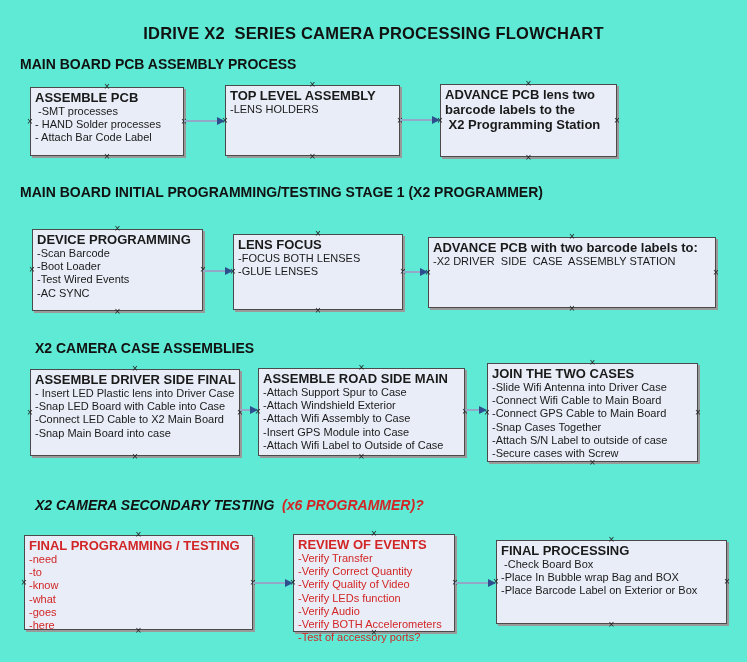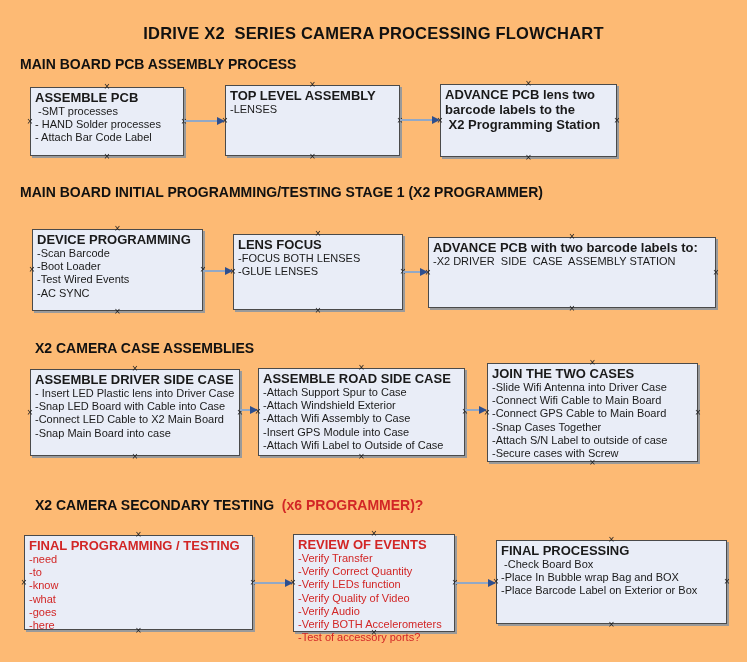--- a/index.html
+++ b/index.html
@@ -1,17 +1,17 @@
 <!DOCTYPE html>
 <html><head>
 <meta charset="utf-8">
 <style>
   html,body{margin:0;padding:0;background:#fff;}
   #flowchart{
-    position:relative;width:747px;height:662px;background:#fdba74;
+    position:relative;width:747px;height:662px;background:#5eead4;
     font-family:"Liberation Sans","DejaVu Sans",sans-serif;overflow:hidden;
   }
   .page-title{
     position:absolute;left:0;top:24px;width:100%;text-align:center;
     font-weight:bold;font-size:16.5px;color:#111;letter-spacing:.2px;white-space:pre;
   }
   .section-header{
     position:absolute;font-weight:bold;font-size:14px;color:#111;white-space:pre;
   }
   .section-header .suffix{color:var(--red,#d22626);}
@@ -52,21 +52,21 @@
         <div class="node-line"> -SMT processes</div>
         <div class="node-line">- HAND Solder processes</div>
         <div class="node-line">- Attach Bar Code Label</div>
         <span class="handle handle-top">×</span>
         <span class="handle handle-bottom">×</span>
         <span class="handle handle-left">×</span>
         <span class="handle handle-right">×</span>
       </div>
       <div class="node" style="left: 225px; top: 85px; width: 175px; height: 71px;">
         <div class="node-title">TOP LEVEL ASSEMBLY</div>
-        <div class="node-line">-LENSES</div>
+        <div class="node-line">-LENS HOLDERS</div>
         <span class="handle handle-top">×</span>
         <span class="handle handle-bottom">×</span>
         <span class="handle handle-left">×</span>
         <span class="handle handle-right">×</span>
       </div>
       <div class="node" style="left: 440px; top: 84px; width: 177px; height: 73px;">
         <div class="node-title">ADVANCE PCB lens two</div>
         <div class="node-title">barcode labels to the</div>
         <div class="node-title"> X2 Programming Station</div>
         <span class="handle handle-top">×</span>
@@ -106,32 +106,32 @@
         <span class="handle handle-bottom">×</span>
         <span class="handle handle-left">×</span>
         <span class="handle handle-right">×</span>
       </div>
       <div class="arrow-line" style="left: 203px; top: 270px; width: 24px;"></div>
       <div class="arrow-head" style="left: 225px; top: 267px;"></div>
       <div class="arrow-line" style="left: 403px; top: 271px; width: 19px;"></div>
       <div class="arrow-head" style="left: 420px; top: 268px;"></div>
       <div class="section-header" style="left: 35px; top: 340px;"><span>X2 CAMERA CASE ASSEMBLIES</span><span class="suffix"></span></div>
       <div class="node" style="left: 30px; top: 369px; width: 210px; height: 87px;">
-        <div class="node-title">ASSEMBLE DRIVER SIDE CASE</div>
+        <div class="node-title">ASSEMBLE DRIVER SIDE FINAL</div>
         <div class="node-line">- Insert LED Plastic lens into Driver Case</div>
         <div class="node-line">-Snap LED Board with Cable into Case</div>
         <div class="node-line">-Connect LED Cable to X2 Main Board</div>
         <div class="node-line">-Snap Main Board into case</div>
         <span class="handle handle-top">×</span>
         <span class="handle handle-bottom">×</span>
         <span class="handle handle-left">×</span>
         <span class="handle handle-right">×</span>
       </div>
       <div class="node" style="left: 258px; top: 368px; width: 207px; height: 88px;">
-        <div class="node-title">ASSEMBLE ROAD SIDE CASE</div>
+        <div class="node-title">ASSEMBLE ROAD SIDE MAIN</div>
         <div class="node-line">-Attach Support Spur to Case</div>
         <div class="node-line">-Attach Windshield Exterior</div>
         <div class="node-line">-Attach Wifi Assembly to Case</div>
         <div class="node-line">-Insert GPS Module into Case</div>
         <div class="node-line">-Attach Wifi Label to Outside of Case</div>
         <span class="handle handle-top">×</span>
         <span class="handle handle-bottom">×</span>
         <span class="handle handle-left">×</span>
         <span class="handle handle-right">×</span>
       </div>
@@ -145,40 +145,40 @@
         <div class="node-line">-Secure cases with Screw</div>
         <span class="handle handle-top">×</span>
         <span class="handle handle-bottom">×</span>
         <span class="handle handle-left">×</span>
         <span class="handle handle-right">×</span>
       </div>
       <div class="arrow-line" style="left: 240px; top: 409px; width: 12px;"></div>
       <div class="arrow-head" style="left: 250px; top: 406px;"></div>
       <div class="arrow-line" style="left: 465px; top: 409px; width: 16px;"></div>
       <div class="arrow-head" style="left: 479px; top: 406px;"></div>
-      <div class="section-header" style="left: 35px; top: 497px;"><span>X2 CAMERA SECONDARY TESTING </span><span class="suffix"> (x6 PROGRAMMER)?</span></div>
+      <div class="section-header" style="left: 35px; top: 497px; font-style: italic;"><span>X2 CAMERA SECONDARY TESTING </span><span class="suffix"> (x6 PROGRAMMER)?</span></div>
       <div class="node red" style="left: 24px; top: 535px; width: 229px; height: 95px;">
         <div class="node-title">FINAL PROGRAMMING / TESTING</div>
         <div class="node-line">-need</div>
         <div class="node-line">-to</div>
         <div class="node-line">-know</div>
         <div class="node-line">-what</div>
         <div class="node-line">-goes</div>
         <div class="node-line">-here</div>
         <span class="handle handle-top">×</span>
         <span class="handle handle-bottom">×</span>
         <span class="handle handle-left">×</span>
         <span class="handle handle-right">×</span>
       </div>
       <div class="node red" style="left: 293px; top: 534px; width: 162px; height: 98px;">
         <div class="node-title">REVIEW OF EVENTS</div>
         <div class="node-line">-Verify Transfer</div>
         <div class="node-line">-Verify Correct Quantity</div>
+        <div class="node-line">-Verify Quality of Video</div>
         <div class="node-line">-Verify LEDs function</div>
-        <div class="node-line">-Verify Quality of Video</div>
         <div class="node-line">-Verify Audio</div>
         <div class="node-line">-Verify BOTH Accelerometers</div>
         <div class="node-line">-Test of accessory ports?</div>
         <span class="handle handle-top">×</span>
         <span class="handle handle-bottom">×</span>
         <span class="handle handle-left">×</span>
         <span class="handle handle-right">×</span>
       </div>
       <div class="node" style="left: 496px; top: 540px; width: 231px; height: 84px;">
         <div class="node-title">FINAL PROCESSING</div>

